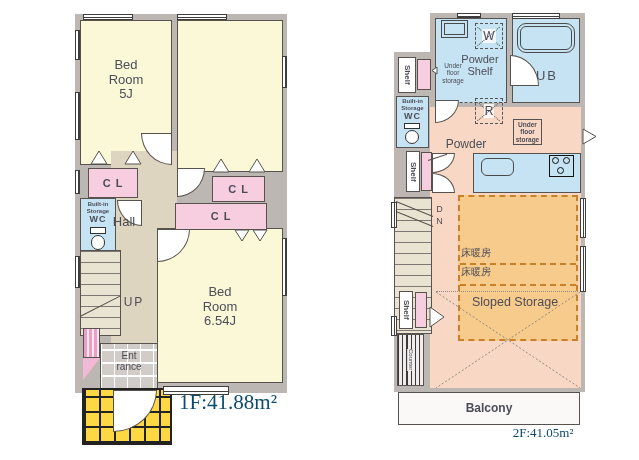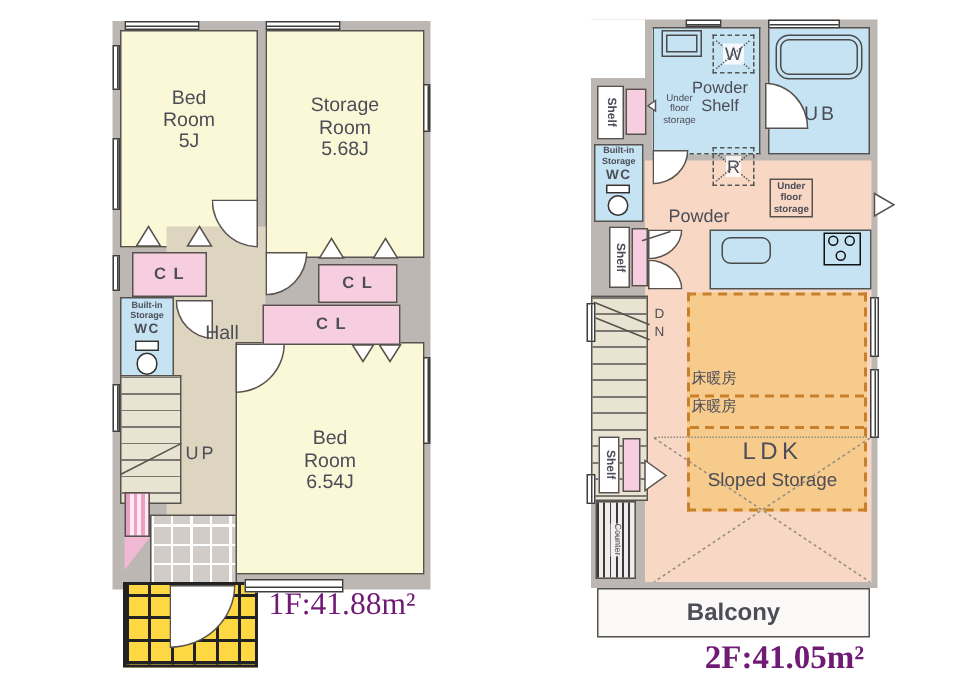--- a/index.html
+++ b/index.html
@@ -19,21 +19,21 @@
   .winv:after{content:"";position:absolute;top:0;bottom:0;left:50%;border-left:1px solid #3e3e3e;}
   .xbox{position:absolute;box-sizing:border-box;border:1.5px dashed #555;}
   .xbox:before,.xbox:after{content:"";position:absolute;left:-6%;top:50%;width:112%;border-top:1px dotted #555;}
   .xbox:before{transform:rotate(40deg);}
   .xbox:after{transform:rotate(-40deg);}
   .xlabel{position:relative;background:rgba(255,255,255,.8);padding:0 1px;font-size:12px;color:#4d4d58;}
   .vert{writing-mode:vertical-rl;}
   .stairs{position:absolute;box-sizing:border-box;background-color:#e9e3d2;
           background-image:repeating-linear-gradient(180deg,#7d7873 0 1px,transparent 1px 11px);
           border:1.5px solid #57524d;}
-  .serif{font-family:"Liberation Serif",serif;color:#701a75;}
+  .serif{font-family:"Liberation Serif",serif;color:#0c4a6e;}
   .diagline{position:absolute;border-top:1px solid #57524d;transform-origin:left center;}
 </style>
 </head>
 <body>
 
 <div id="canvas">
 
   <div class="plain" style="left:75px;top:14px;width:212px;height:379px;background:#bdb7b3;"></div>
 
   <div class="rm" style="left:80px;top:20px;width:92px;height:145px;background:#fbf8d8;"></div>
@@ -100,29 +100,29 @@
       <polygon points="1,1 8,12 15,1" fill="#fff" stroke="#57524d"></polygon>
     </svg>
   <svg class="abs" style="left:252px;top:229px;" width="16" height="13">
       <polygon points="1,1 8,12 15,1" fill="#fff" stroke="#57524d"></polygon>
     </svg>
 
   <div class="lb" style="left:98px;top:58px;width:56px;font-size:13px;">
     <span>Bed Room</span><br>
     <span>5J</span>
   </div>
-  <div class="lb" style="left:195px;top:63px;width:70px;font-size:13px;">
-    <span>Storage Room</span><br>
-    <span>5.68J</span>
-  </div>
-  <div class="lb" style="left:128px;top:215px;width:40px;font-size:13px;">Hall</div>
+  <div class="lb" style="left:104px;top:215px;width:40px;font-size:13px;">Hall</div>
   <div class="lb" style="left:116px;top:296px;width:36px;font-size:12px;letter-spacing:2px;">UP</div>
   <div class="lb" style="left:192px;top:285px;width:56px;font-size:13px;">
     <span>Bed Room</span><br>
     <span>6.54J</span>
+  </div>
+  <div class="lb" style="left:100px;top:350px;width:58px;font-size:10px;">
+    <span>Ent</span><br>
+    <span>rance</span>
   </div>
   <div class="lb serif" style="left:168px;top:391px;width:120px;font-size:21px;">1F:41.88m²</div>
 
   <div class="plain" style="left:394px;top:13px;width:191px;height:379px;background:#bdb7b3;"></div>
   <div class="plain" style="left:394px;top:13px;width:36px;height:39px;background:#fff;"></div>
 
   <div class="plain" style="left:430px;top:107px;width:151px;height:281px;background:#f8d8c4;"></div>
 
   <div class="rm" style="left:435px;top:18px;width:72px;height:85px;background:#c5e3f2;border-bottom-style:dashed;"></div>
   <div class="rm" style="left:512px;top:18px;width:68px;height:85px;background:#c5e3f2;"></div>
@@ -188,21 +188,20 @@
   </div>
   <div class="lb" style="left:461px;top:247px;width:44px;font-size:10px;text-align:left;">床暖房</div>
   <div class="lb" style="left:461px;top:266px;width:44px;font-size:10px;text-align:left;">床暖房</div>
 
   <div style="position:absolute;left:436px;top:291px;width:142px;border-top:1px dotted #8f8a85;"></div>
   <svg class="abs" style="left:436px;top:292px;" width="144" height="96">
     <line x1="0" y1="0" x2="144" y2="96" stroke="#8f8a85" stroke-width="1" stroke-dasharray="2,2"></line>
     <line x1="144" y1="0" x2="0" y2="96" stroke="#8f8a85" stroke-width="1" stroke-dasharray="2,2"></line>
   </svg>
   <div class="lb" style="left:455px;top:293px;width:120px;">
-    <div style="font-size:16px;letter-spacing:3px;">LDK</div>
     <div style="font-size:12.5px;margin-top:2px;">Sloped Storage</div>
   </div>
 
   <div class="stairs" style="left:394px;top:197px;width:38px;height:137px;"></div>
   <div class="diagline" style="left:396px;top:201px;width:40px;transform:rotate(22deg);"></div>
   <div class="diagline" style="left:396px;top:211px;width:40px;transform:rotate(22deg);"></div>
   <div class="lb" style="left:434px;top:204px;width:11px;font-size:9px;word-break:break-all;line-height:1.3;">DN</div>
 
   <div class="rm cflex" style="left:399px;top:291px;width:14px;height:38px;background:#fff;">
     <span class="lb vert" style="position:static;font-size:8px;">Shelf</span>
@@ -220,18 +219,18 @@
   <div class="win winh" style="left:512px;top:13px;width:48px;height:6px;"></div>
   <div class="win winv" style="left:391px;top:202px;width:6px;height:26px;"></div>
   <div class="win winv" style="left:391px;top:316px;width:6px;height:20px;"></div>
   <div class="win winv" style="left:580px;top:198px;width:6px;height:40px;"></div>
   <div class="win winv" style="left:580px;top:246px;width:6px;height:46px;"></div>
   <svg class="abs" style="left:582px;top:128px;" width="15" height="17">
       <polygon points="1,1 14,8.5 1,16" fill="#fff" stroke="#57524d"></polygon>
     </svg>
 
   <div class="rm cflex" style="left:398px;top:392px;width:182px;height:33px;background:#faf9f8;">
-    <span class="lb" style="position:static;font-size:16px;">Balcony</span>
-  </div>
-
-  <div class="lb serif" style="left:464px;top:426px;width:118px;font-size:22px;font-weight:bold;">2F:41.05m²</div>
+    <span class="lb" style="position:static;font-size:12px;">Balcony</span>
+  </div>
+
+  <div class="lb serif" style="left:484px;top:426px;width:118px;font-size:13px;">2F:41.05m²</div>
 
 </div>
 
 </body></html>

